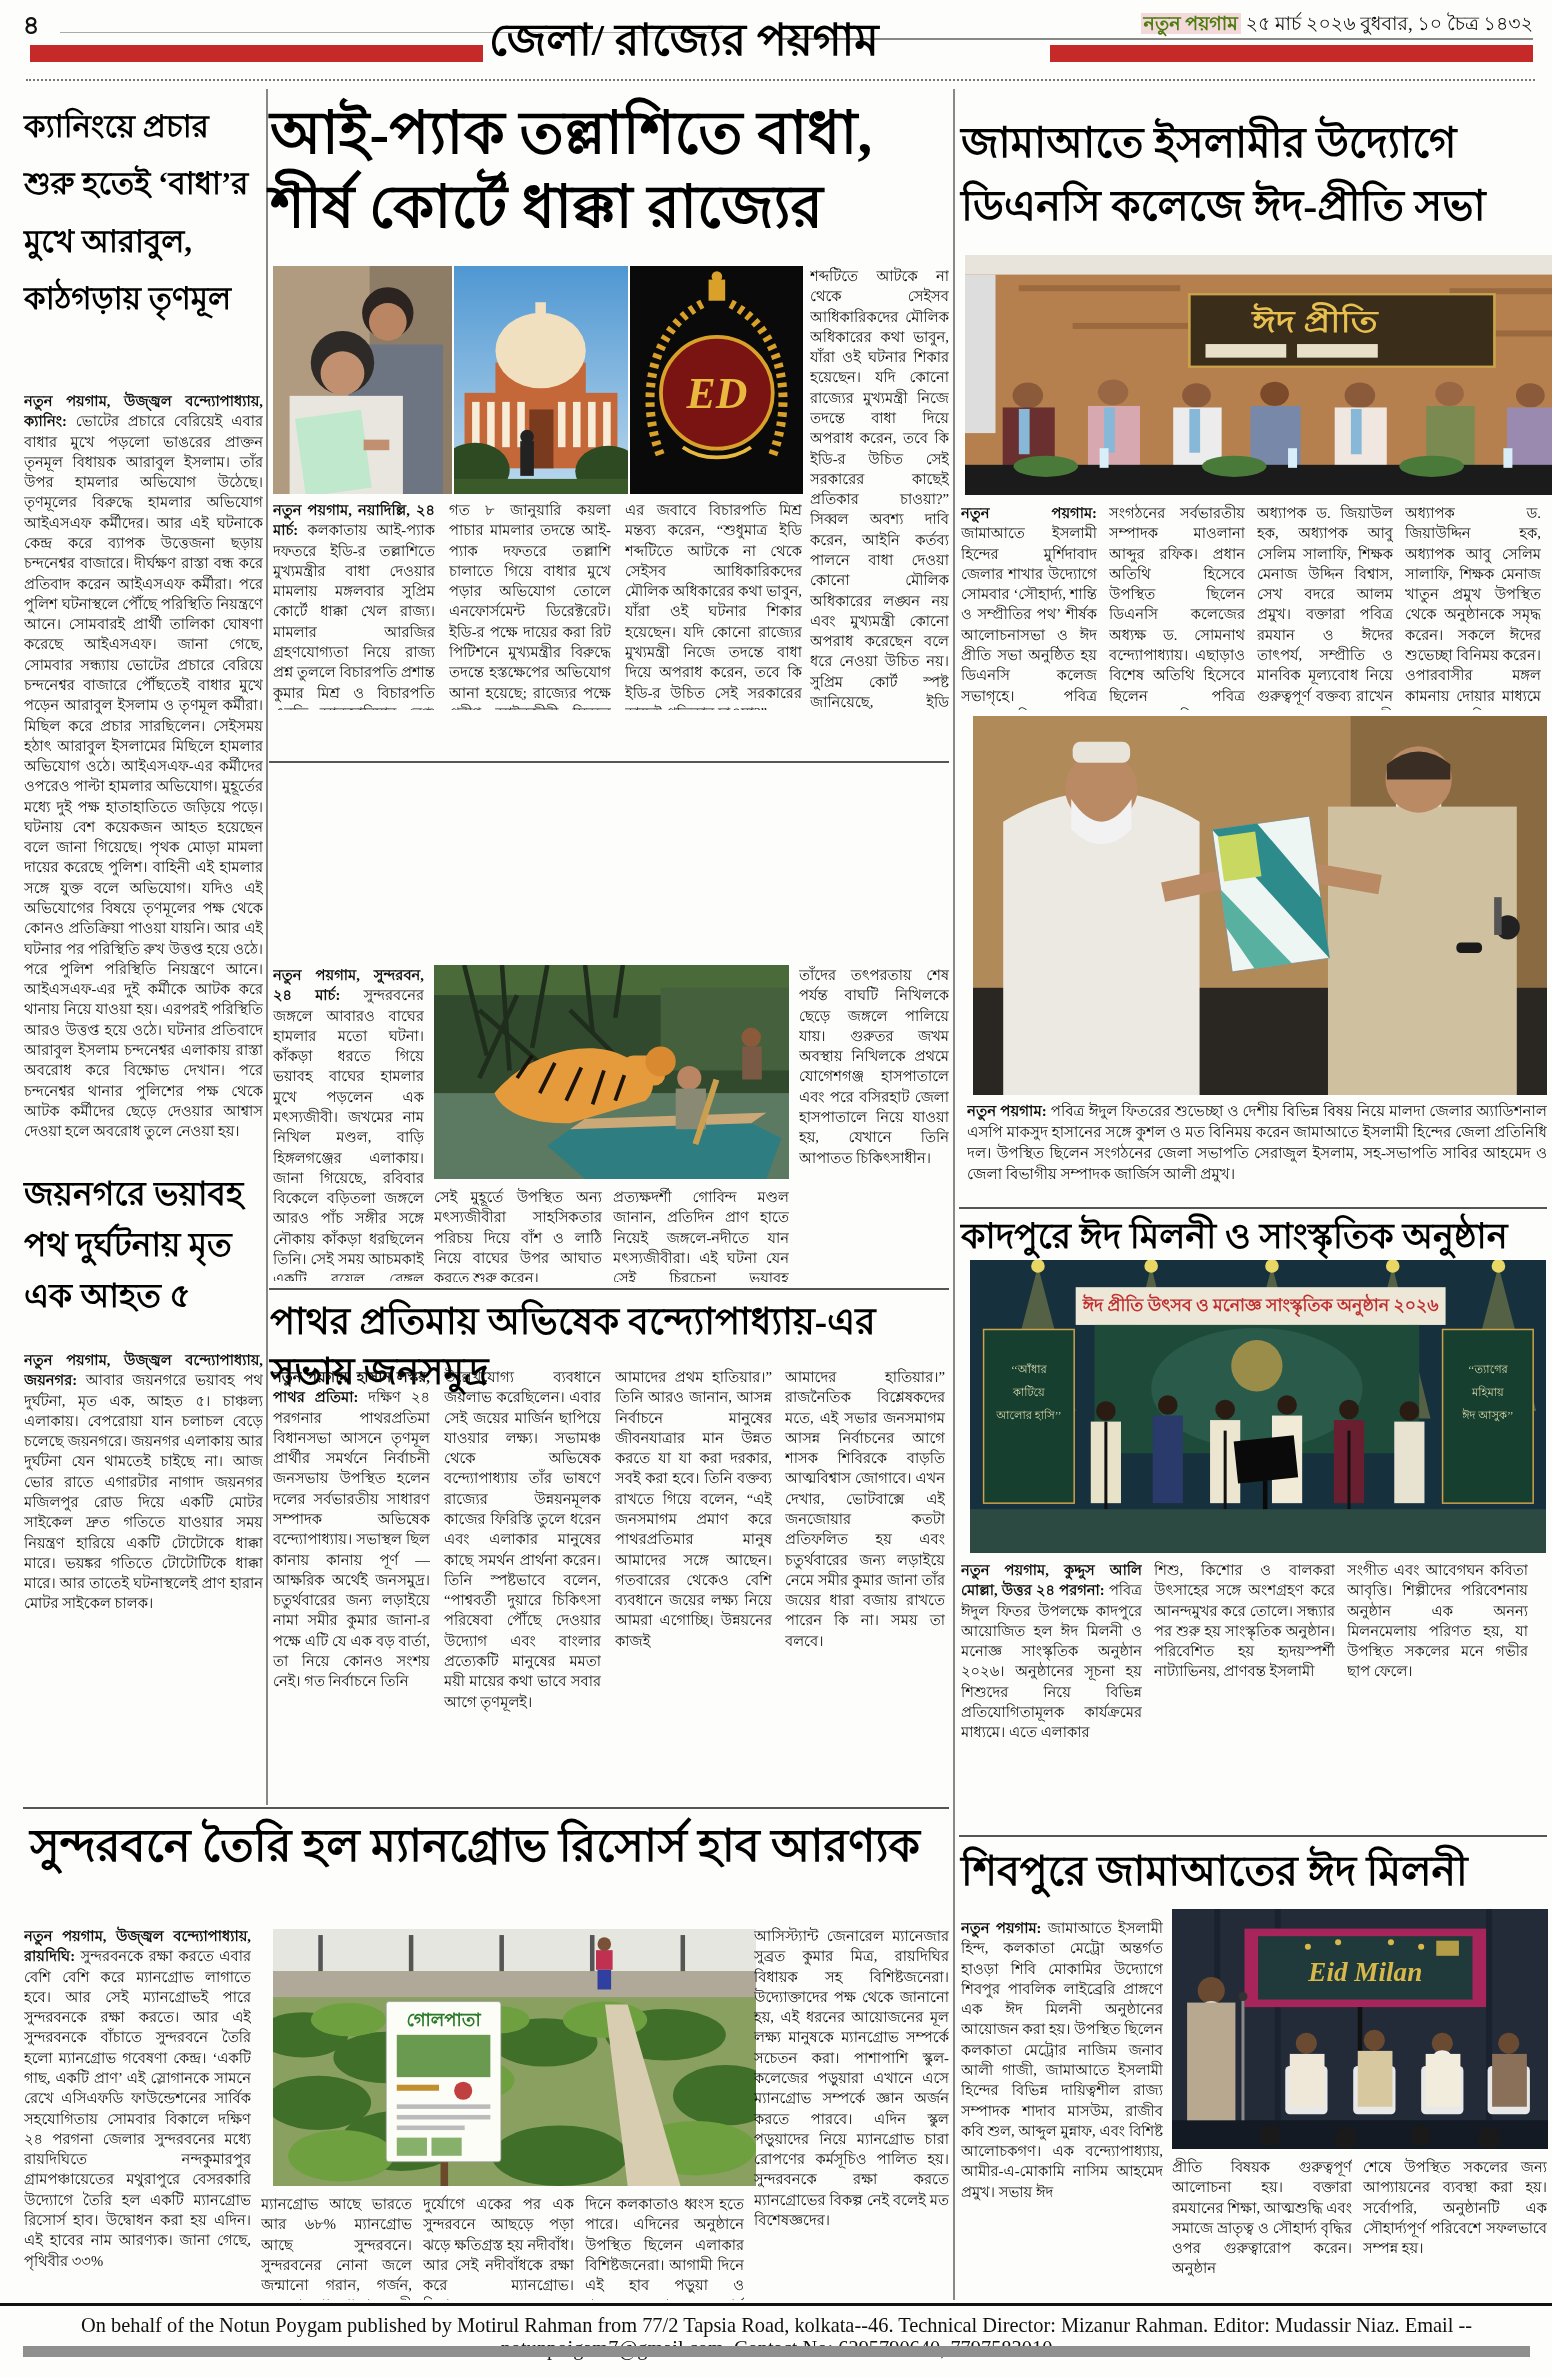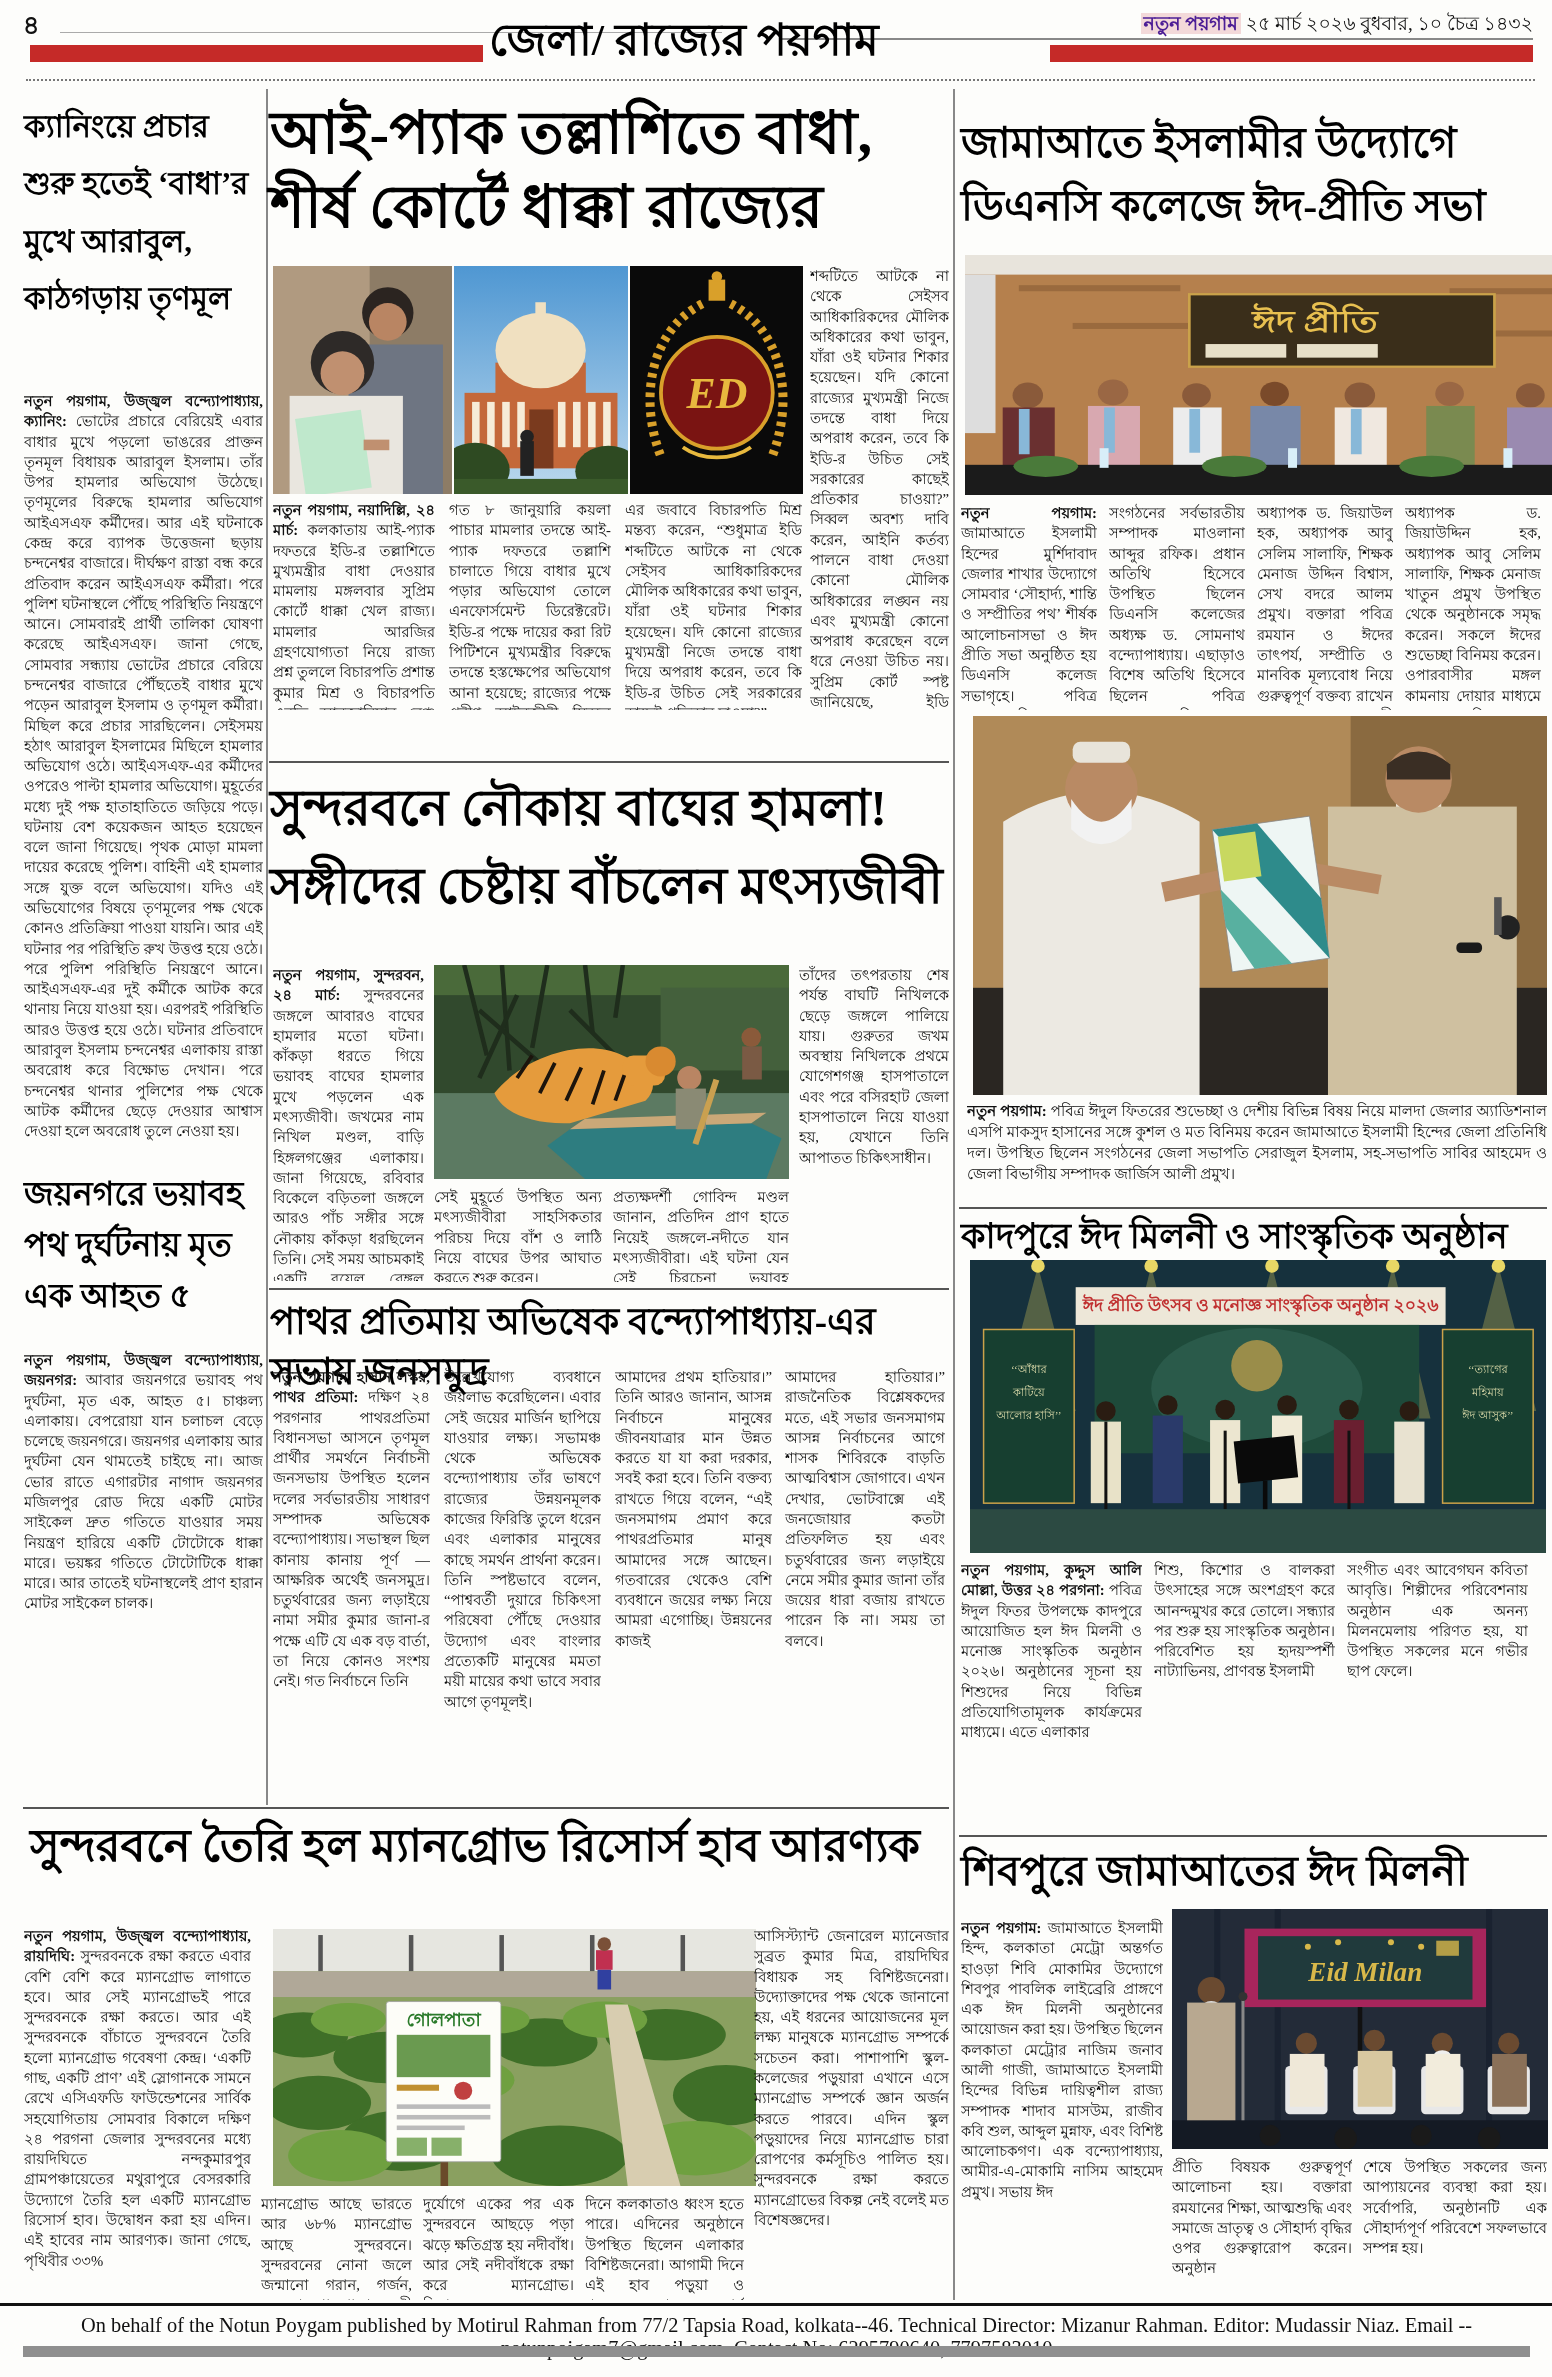--- a/index.html
+++ b/index.html
@@ -9,21 +9,21 @@
   .head{font-weight:800;color:#000;text-align:left;line-height:1.35;}
   .bcol{position:absolute;font-size:14.7px;line-height:1.38;text-align:justify;overflow:hidden;color:#101010;}
   .byl{font-weight:700;}
   .rule{position:absolute;background:#555;}
   .vrule{position:absolute;background:#888;width:1.5px;}
   .dotted{position:absolute;border-top:2.3px dotted #777;height:0;}
   .photo{position:absolute;overflow:hidden;background:#ccc;}
   .photo svg{display:block;width:100%;height:100%;}
   .cap{position:absolute;font-size:15px;line-height:1.4;text-align:justify;overflow:hidden;}
   #masthead-line{font-size:19px;text-align:right;}
-  #masthead-line .logo{font-weight:800;color:#4c1d95;background:#f3d9d9;padding:0 3px;}
+  #masthead-line .logo{font-weight:800;color:#4d7c0f;background:#f3d9d9;padding:0 3px;}
   #footer-text{text-align:center;font-size:20.4px;}
   .redbar{position:absolute;background:#c52a28;height:16.6px;}
 </style>
 </head>
 <body>
 
 <div id="page">
 
   <div class="abs" style="left:22.7px;top:4.5px;font-size:26px;font-weight:700;">৪</div>
   <div class="rule" style="left:60px;top:32px;width:662px;height:0.8px;background:#aaa;"></div>
@@ -116,24 +116,20 @@
 
   <div class="bcol" style="left:810px;top:266px;width:139px;height:444px;">শব্দটিতে আটকে না থেকে সেইসব আধিকারিকদের মৌলিক অধিকারের কথা ভাবুন, যাঁরা ওই ঘটনার শিকার হয়েছেন। যদি কোনো রাজ্যের মুখ্যমন্ত্রী নিজে তদন্তে বাধা দিয়ে অপরাধ করেন, তবে কি ইডি-র উচিত সেই সরকারের কাছেই প্রতিকার চাওয়া?” সিব্বল অবশ্য দাবি করেন, আইনি কর্তব্য পালনে বাধা দেওয়া কোনো মৌলিক অধিকারের লঙ্ঘন নয় এবং মুখ্যমন্ত্রী কোনো অপরাধ করেছেন বলে ধরে নেওয়া উচিত নয়। সুপ্রিম কোর্ট স্পষ্ট জানিয়েছে, ইডি আবেদনের বিরুদ্ধে রাজ্যের করা এসএসসির এবং ওপর সিসিবিডির ফুটেজ দখলের দাবি খারিজ করা হবে। প্রশাসনের বিরুদ্ধে অসহযোগিতার গুরুতর অভিযোগ তুলে সিবিআই তদন্তের দাবি জানিয়েছে ইডি।</div>
   <div class="bcol" style="left:273px;top:500px;width:162px;height:210px;">
     <span class="byl">নতুন পয়গাম, নয়াদিল্লি, ২৪ মার্চ:</span>
     <span>কলকাতায় আই-প্যাক দফতরে ইডি-র তল্লাশিতে মুখ্যমন্ত্রীর বাধা দেওয়ার মামলায় মঙ্গলবার সুপ্রিম কোর্টে ধাক্কা খেল রাজ্য। মামলার আরজির গ্রহণযোগ্যতা নিয়ে রাজ্য প্রশ্ন তুললে বিচারপতি প্রশান্ত কুমার মিশ্র ও বিচারপতি এনভি আনজারিয়ার বেঞ্চ পাল্টা প্রশ্ন করেন, “ইডি আধিকারিকরা কি ভারতের নাগরিক নন? তাঁদের কি কোনো মৌলিক অধিকার নেই?”</span>
   </div>
   <div class="bcol" style="left:449px;top:500px;width:162px;height:210px;">গত ৮ জানুয়ারি কয়লা পাচার মামলার তদন্তে আই-প্যাক দফতরে তল্লাশি চালাতে গিয়ে বাধার মুখে পড়ার অভিযোগ তোলে এনফোর্সমেন্ট ডিরেক্টরেট। ইডি-র পক্ষে দায়ের করা রিট পিটিশনে মুখ্যমন্ত্রীর বিরুদ্ধে তদন্তে হস্তক্ষেপের অভিযোগ আনা হয়েছে; রাজ্যের পক্ষে প্রবীণ আইনজীবী সিব্বল সওয়াল করেন যে, ইডি কোনো ব্যক্তির বিরুদ্ধে সরাসরি মামলা করতে পারে না।</div>
   <div class="bcol" style="left:625px;top:500px;width:177px;height:210px;">এর জবাবে বিচারপতি মিশ্র মন্তব্য করেন, “শুধুমাত্র ইডি শব্দটিতে আটকে না থেকে সেইসব আধিকারিকদের মৌলিক অধিকারের কথা ভাবুন, যাঁরা ওই ঘটনার শিকার হয়েছেন। যদি কোনো রাজ্যের মুখ্যমন্ত্রী নিজে তদন্তে বাধা দিয়ে অপরাধ করেন, তবে কি ইডি-র উচিত সেই সরকারের কাছেই প্রতিকার চাওয়া?”</div>
 
   <div class="rule" style="left:269px;top:761px;width:680px;height:2.3px;"></div>
-  <div class="abs head" style="left:270px;top:770px;width:680px;font-size:50px;line-height:1.55;text-align:left;">
-    <div>সুন্দরবনে নৌকায় বাঘের হামলা!</div>
-    <div>সঙ্গীদের চেষ্টায় বাঁচলেন মৎস্যজীবী</div>
-  </div>
   <div class="bcol" style="left:273px;top:965px;width:151px;height:316px;">
     <span class="byl">নতুন পয়গাম, সুন্দরবন, ২৪ মার্চ:</span>
     <span>সুন্দরবনের জঙ্গলে আবারও বাঘের হামলার মতো ঘটনা। কাঁকড়া ধরতে গিয়ে ভয়াবহ বাঘের হামলার মুখে পড়লেন এক মৎস্যজীবী। জখমের নাম নিখিল মণ্ডল, বাড়ি হিঙ্গলগঞ্জের এলাকায়। জানা গিয়েছে, রবিবার বিকেলে বড়িতলা জঙ্গলে আরও পাঁচ সঙ্গীর সঙ্গে নৌকায় কাঁকড়া ধরছিলেন তিনি। সেই সময় আচমকাই একটি রয়েল বেঙ্গল টাইগার নৌকার উপর ঝাঁপিয়ে পড়ে নিখিলকে টার্গেট করে। বাঘটি তাঁকে কামড়ে ধরে নৌকা থেকে টেনে নিয়ে যাওয়ার চেষ্টা করে, এমনকি নদীতে ফেলেও দেয়।</span>
   </div>
   <div class="photo" style="left:434px;top:965px;width:355px;height:214px;">
     <svg viewBox="0 0 470 284" preserveAspectRatio="none">
       <rect width="470" height="284" fill="#31492d"></rect>
       <rect y="0" width="470" height="40" fill="#4a6a3a"></rect>
       <g stroke="#1f2d1c" stroke-width="6" fill="none">
         <path d="M40 0 L70 120 M90 0 L100 140 M150 0 L130 110 M200 0 L210 90 M250 0 L240 70"></path>

